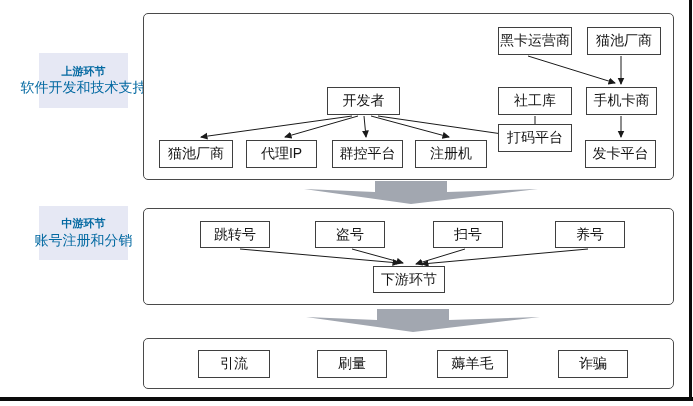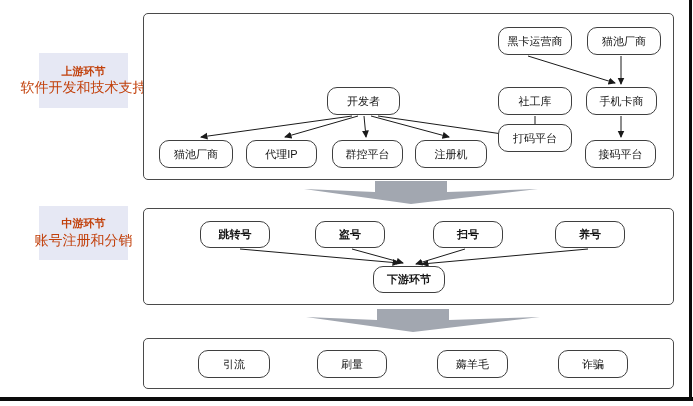--- a/index.html
+++ b/index.html
@@ -6,37 +6,37 @@
   html,body { background:#fff; }
   body { font-family:"Liberation Sans","DejaVu Sans",sans-serif; }
   .canvas {
     position:relative; width:693px; height:406px; background:#fff; overflow:hidden;
   }
   
   .stage-label {
     position:absolute; left:39px; width:89px;
     background:var(--stage-label-bg,#e6e8f4);
     display:flex; flex-direction:column; align-items:center; justify-content:center;
-    text-align:center; color:#c2410c; line-height:1.35;
+    text-align:center; color:#0369a1; line-height:1.35;
   }
   .stage-title { font-weight:bold; font-size:11px; white-space:nowrap; }
   .stage-sub   { font-size:14px; white-space:nowrap; }
   
   .section {
     position:absolute; border:1.5px solid var(--section-border,#4a4a4a);
     border-radius:5px; background:#fff;
   }
   
   .node {
     position:absolute; height:28px; background:#fff;
-    border:1px solid var(--node-border,#3f3f3f); border-radius:10px;
+    border:1px solid var(--node-border,#3f3f3f); border-radius:0;
     display:flex; align-items:center; justify-content:center;
-    font-size:11px; color:#141414; white-space:nowrap; z-index:3;
+    font-size:14px; color:#141414; white-space:nowrap; z-index:3;
   }
-  .node.mid { height:27px;font-weight:bold; }
+  .node.mid { height:27px; }
   
   .overlay { position:absolute; left:0; top:0; z-index:2; }
   .conn { stroke:var(--connector,#1a1a1a); stroke-width:1; fill:none; }
   .flow-arrow { fill:var(--flow-arrow-fill,#a2a7b0); stroke:none; }
   
   .frame-bar-bottom {
     position:absolute; left:0; top:397px; width:693px; height:4px;
     background:var(--frame-bar,#0b0b0b);
   }
   .frame-bar-right {
@@ -91,21 +91,21 @@
   <div class="node" style="left:498px;top:27px;width:74px">黑卡运营商</div>
   <div class="node" style="left:587px;top:27px;width:74px">猫池厂商</div>
   <div class="node" style="left:327px;top:87px;width:73px">开发者</div>
   <div class="node" style="left:498px;top:87px;width:74px">社工库</div>
   <div class="node" style="left:586px;top:87px;width:71px">手机卡商</div>
   <div class="node" style="left:159px;top:140px;width:74px">猫池厂商</div>
   <div class="node" style="left:246px;top:140px;width:71px">代理IP</div>
   <div class="node" style="left:332px;top:140px;width:71px">群控平台</div>
   <div class="node" style="left:415px;top:140px;width:72px">注册机</div>
   <div class="node" style="left:498px;top:124px;width:74px">打码平台</div>
-  <div class="node" style="left:585px;top:140px;width:71px">接码平台</div>
+  <div class="node" style="left:585px;top:140px;width:71px">发卡平台</div>
 
   <div class="node mid" style="left:200px;top:221px;width:70px">跳转号</div>
   <div class="node mid" style="left:315px;top:221px;width:70px">盗号</div>
   <div class="node mid" style="left:433px;top:221px;width:70px">扫号</div>
   <div class="node mid" style="left:555px;top:221px;width:70px">养号</div>
   <div class="node mid" style="left:373px;top:266px;width:72px">下游环节</div>
 
   <div class="node" style="left:198px;top:350px;width:72px">引流</div>
   <div class="node" style="left:317px;top:350px;width:70px">刷量</div>
   <div class="node" style="left:437px;top:350px;width:71px">薅羊毛</div>

